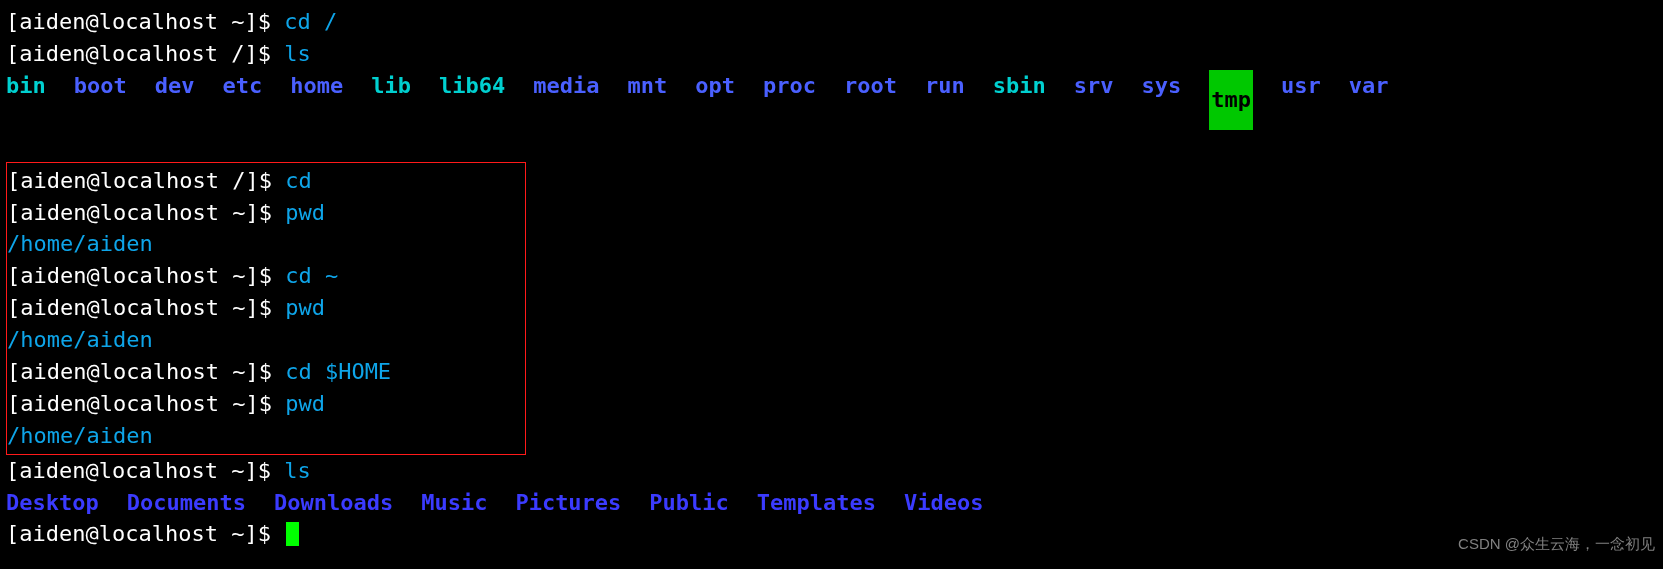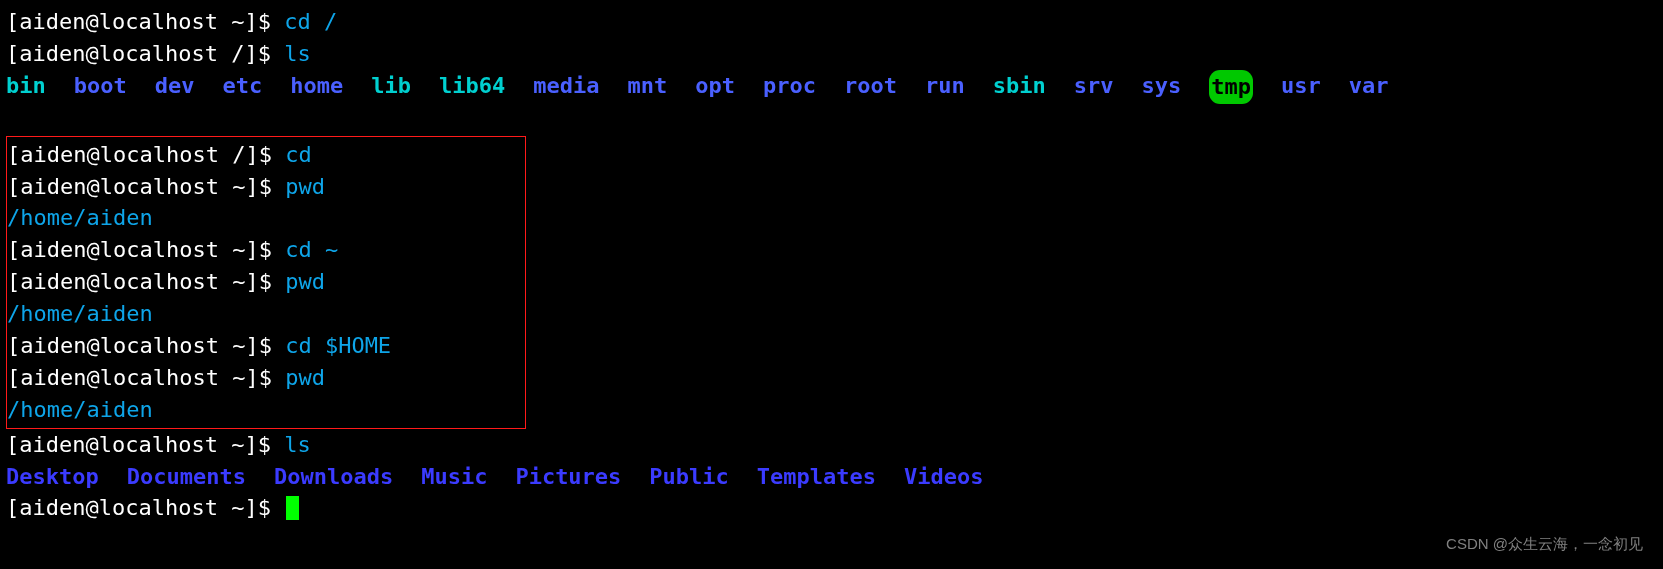--- a/index.html
+++ b/index.html
@@ -15,41 +15,41 @@
     overflow: hidden;
     position: relative;
     font-weight: 500;
   }
   .line { white-space: pre; }
   .prompt { color: #fff; }
   .cmd { color: #0ea5e9; }
   .dir-cyan { color: #00d0d0; font-weight: bold; }
   .dir-blue { color: #4a60ff; font-weight: bold; }
   .dir-blue2 { color: #3b3bff; font-weight: bold; }
-  .tmp-highlight { color: #000; background: #00c800; font-weight: bold; padding: 1px 2px; border-radius: 11px; }
+  .tmp-highlight { color: #000; background: #00c800; font-weight: bold; padding: 14px 2px; }
   .output { color: #0ea5e9; }
   .red-box {
     border: 1.5px solid #ff1a1a;
     padding: 2px 4px 2px 0;
     display: inline-block;
     margin-top: 32px;
   }
   .ls-root { display: flex; gap: 28px; flex-wrap: nowrap; }
   .ls-home { display: flex; gap: 28px; flex-wrap: nowrap; }
   .cursor {
     display: inline-block;
     width: 13px;
     height: 24px;
     background: #00ff00;
     vertical-align: text-bottom;
     margin-left: 2px;
   }
   .watermark {
     position: absolute;
-    right: 20px;
+    right: 8px;
     bottom: 14px;
     font-size: 15px;
     color: #808080;
     font-family: sans-serif;
   }
 </style>
 </head>
 <body>
 
 <div>

